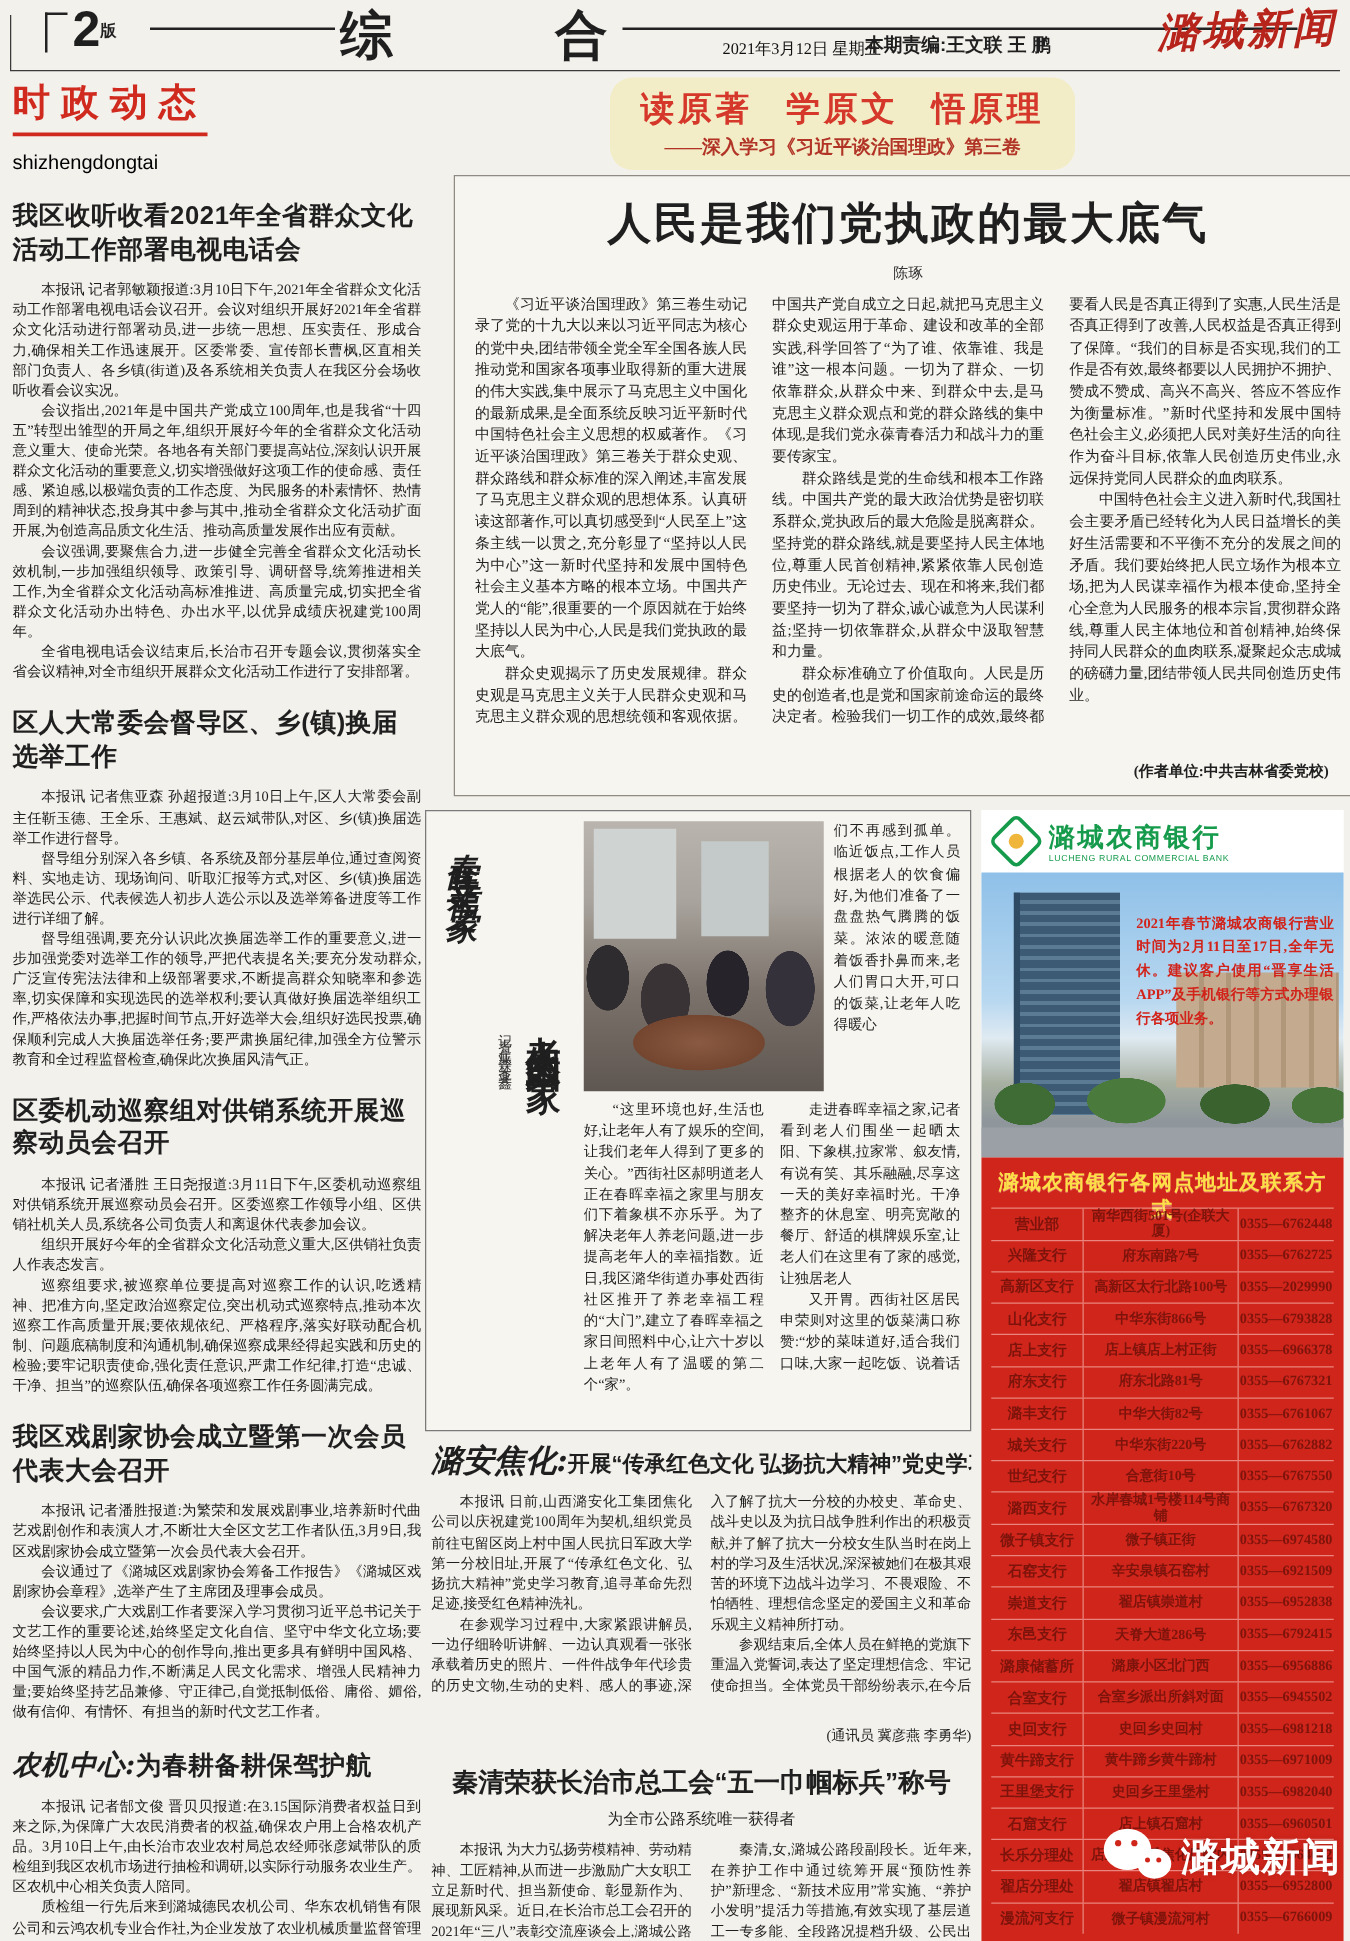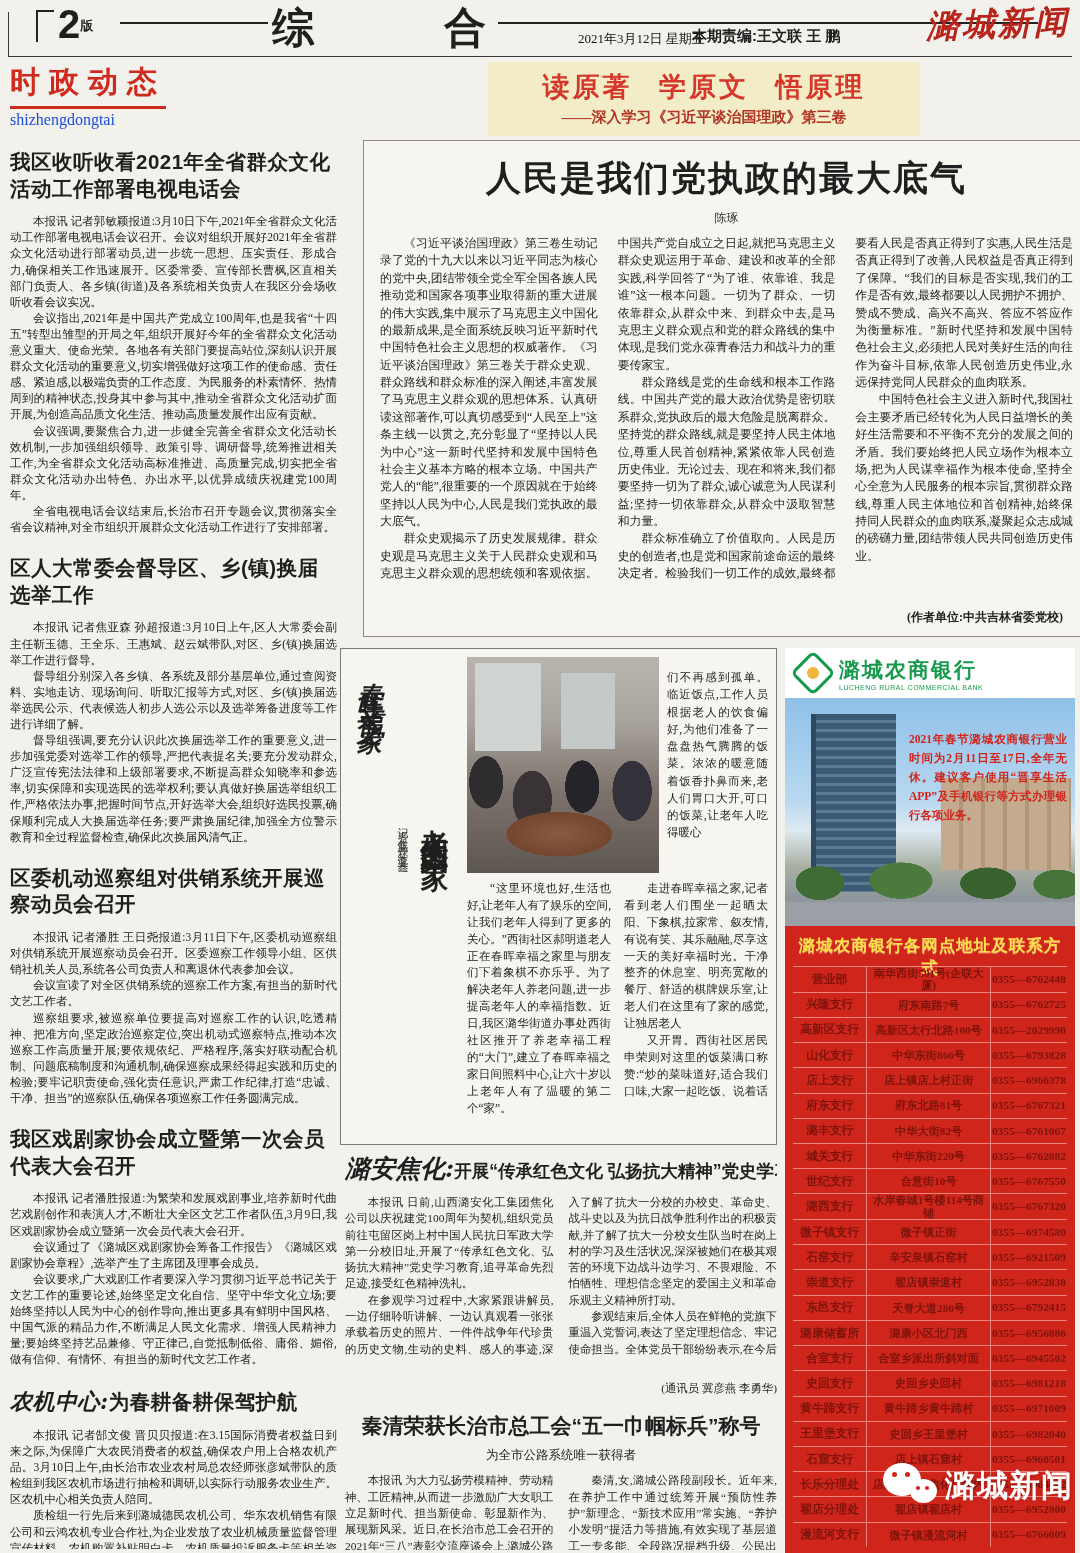--- a/index.html
+++ b/index.html
@@ -19,29 +19,29 @@
   .hdr-line-right{position:absolute;left:498px;top:22px;width:540px;height:2px;background:#222;}
   .hdr-date{position:absolute;left:578px;top:30px;font-size:13px;color:#111;}
   .hdr-editors{position:absolute;left:692px;top:27px;font-size:15px;font-weight:bold;
        font-family:"Liberation Sans",sans-serif;}
   .masthead{position:absolute;right:10px;top:2px;color:#b6241b;font-size:33px;font-weight:bold;
        font-style:italic;letter-spacing:3px;transform:rotate(-2deg);font-family:"DejaVu Serif",serif;}
   
   #leftcol{position:absolute;left:10px;top:62px;width:327px;height:1487px;overflow:hidden;}
   .szdt-title{color:#d02a1e;font-family:"Liberation Sans",sans-serif;font-weight:bold;font-size:30px;
        letter-spacing:9px;display:inline-block;border-bottom:3px solid #d02a1e;padding-bottom:3px;}
-  .szdt-pinyin{color:#1d4ed8;font-family:Liberation Serif, serif;font-size:16px;margin-top:2px;}
+  .szdt-pinyin{color:#000000;font-family:Liberation Sans, sans-serif;font-size:16px;margin-top:13px;}
   .art{margin-top:20px;}
   .art-title{font-family:"Liberation Sans",sans-serif;font-weight:bold;font-size:20.5px;line-height:1.3;
        margin:0 0 11px 0;letter-spacing:0.5px;}
   .art-title .kai{font-family:"DejaVu Serif",serif;font-style:italic;font-size:22px;}
   .bodytext p{margin:0;text-indent:2em;text-align:justify;font-size:11.5px;line-height:1.4;color:#1c1c1c;}
   
-  #banner{position:absolute;left:488px;top:62px;width:432px;height:74px;background:#f2edc6;text-align:center;
-       padding-top:7px;box-sizing:border-box;}
+  #banner{position:absolute;left:488px;top:62px;width:372px;height:74px;background:#f2edc6;text-align:center;
+       padding-top:7px;box-sizing:border-box;border-radius:18px;}
   .banner-title{color:#d5372a;font-family:"Liberation Sans",sans-serif;font-weight:bold;font-size:27px;
        letter-spacing:3px;word-spacing:16px;}
   .banner-sub{color:#b23427;font-weight:bold;font-size:15px;margin-top:3px;}
   
   #leadbox{position:absolute;left:347px;top:140px;width:727px;height:497px;border:1px solid #8f8a84;
        background:#f7f5f0;box-sizing:border-box;padding:10px 16px;margin-left:16px;}
   .lead-title{text-align:center;font-family:"Liberation Sans",sans-serif;font-weight:bold;font-size:35px;
        letter-spacing:2px;margin-top:4px;}
   .lead-author{text-align:center;font-size:12px;margin:8px 0 8px 0;color:#333;}
   .lead-cols{column-count:3;column-gap:20px;height:372px;overflow:hidden;}
@@ -62,21 +62,21 @@
        radial-gradient(ellipse 95px 40px at 48% 82%, #8a5a42 0%, #74462f 55%, rgba(0,0,0,0) 56%),
        radial-gradient(ellipse 26px 40px at 10% 58%, #2e2c2e 0%, #2e2c2e 65%, rgba(0,0,0,0) 66%),
        radial-gradient(ellipse 30px 44px at 34% 66%, #3a3336 0%, #3a3336 65%, rgba(0,0,0,0) 66%),
        radial-gradient(ellipse 26px 40px at 60% 60%, #26242a 0%, #26242a 65%, rgba(0,0,0,0) 66%),
        radial-gradient(ellipse 30px 46px at 86% 62%, #35313a 0%, #35313a 65%, rgba(0,0,0,0) 66%),
        radial-gradient(circle 5px at 40% 84%, #ddd 0%, #ddd 90%, rgba(0,0,0,0) 91%),
        radial-gradient(circle 5px at 56% 86%, #e6e2da 0%, #e6e2da 90%, rgba(0,0,0,0) 91%),
        linear-gradient(180deg,#b9b4ad 0%,#a8a39c 30%,#7c736c 62%,#5e5650 100%);}
   .pa-photo:before{content:"";position:absolute;left:8px;top:6px;width:66px;height:88px;background:#cfd4d3;
        box-shadow:80px 4px 0 -6px #c4cac9;}
-  .pa-sidecol{flex:1;overflow:hidden;margin-top:12px;}
+  .pa-sidecol{flex:1;overflow:hidden;}
   .pa-sidecol p{margin:0;text-align:justify;font-size:11.5px;line-height:1.5;text-indent:0;}
   .pa-botcols{margin-top:7px;column-count:2;column-gap:13px;height:252px;overflow:hidden;}
   .pa-botcols p{margin:0;text-indent:2em;text-align:justify;font-size:11.5px;line-height:1.47;}
   
   #bottommid{position:absolute;left:345px;top:1152px;width:432px;height:398px;overflow:hidden;}
   .jh-title{font-family:"Liberation Sans",sans-serif;font-weight:bold;font-size:17.5px;white-space:nowrap;margin:0;}
   .jh-title .kai{font-family:"DejaVu Serif",serif;font-style:italic;font-size:25px;}
   .jh-cols{margin-top:9px;column-count:2;column-gap:15px;height:176px;overflow:hidden;}
   .jh-cols p,.qq-cols p{margin:0;text-indent:2em;text-align:justify;font-size:11.4px;line-height:1.43;}
   .sign{text-align:right;text-indent:0 !important;}
@@ -165,21 +165,21 @@
     <div class="bodytext">
         <p>本报讯  记者焦亚森  孙超报道:3月10日上午,区人大常委会副主任靳玉德、王全乐、王惠斌、赵云斌带队,对区、乡(镇)换届选举工作进行督导。</p>
         <p>督导组分别深入各乡镇、各系统及部分基层单位,通过查阅资料、实地走访、现场询问、听取汇报等方式,对区、乡(镇)换届选举选民公示、代表候选人初步人选公示以及选举筹备进度等工作进行详细了解。</p>
         <p>督导组强调,要充分认识此次换届选举工作的重要意义,进一步加强党委对选举工作的领导,严把代表提名关;要充分发动群众,广泛宣传宪法法律和上级部署要求,不断提高群众知晓率和参选率,切实保障和实现选民的选举权利;要认真做好换届选举组织工作,严格依法办事,把握时间节点,开好选举大会,组织好选民投票,确保顺利完成人大换届选举任务;要严肃换届纪律,加强全方位警示教育和全过程监督检查,确保此次换届风清气正。</p>
       </div>
   </div>
   <div class="art">
     <h2 class="art-title">区委机动巡察组对供销系统开展巡察动员会召开</h2>
     <div class="bodytext">
         <p>本报讯  记者潘胜 王日尧报道:3月11日下午,区委机动巡察组对供销系统开展巡察动员会召开。区委巡察工作领导小组、区供销社机关人员,系统各公司负责人和离退休代表参加会议。</p>
-        <p>会议宣读了对全区供销系统的巡察工作方案,有担当的新时代文艺工作者。</p>
+        <p>组织开展好今年的全省群众文化活动意义重大,区供销社负责人作表态发言。</p>
         <p>巡察组要求,被巡察单位要提高对巡察工作的认识,吃透精神、把准方向,坚定政治巡察定位,突出机动式巡察特点,推动本次巡察工作高质量开展;要依规依纪、严格程序,落实好联动配合机制、问题底稿制度和沟通机制,确保巡察成果经得起实践和历史的检验;要牢记职责使命,强化责任意识,严肃工作纪律,打造“忠诚、干净、担当”的巡察队伍,确保各项巡察工作任务圆满完成。</p>
       </div>
   </div>
   <div class="art">
     <h2 class="art-title">我区戏剧家协会成立暨第一次会员代表大会召开</h2>
     <div class="bodytext">
         <p>本报讯  记者潘胜报道:为繁荣和发展戏剧事业,培养新时代曲艺戏剧创作和表演人才,不断壮大全区文艺工作者队伍,3月9日,我区戏剧家协会成立暨第一次会员代表大会召开。</p>
         <p>会议通过了《潞城区戏剧家协会筹备工作报告》《潞城区戏剧家协会章程》,选举产生了主席团及理事会成员。</p>
         <p>会议要求,广大戏剧工作者要深入学习贯彻习近平总书记关于文艺工作的重要论述,始终坚定文化自信、坚守中华文化立场;要始终坚持以人民为中心的创作导向,推出更多具有鲜明中国风格、中国气派的精品力作,不断满足人民文化需求、增强人民精神力量;要始终坚持艺品兼修、守正律己,自觉抵制低俗、庸俗、媚俗,做有信仰、有情怀、有担当的新时代文艺工作者。</p>
       </div>

